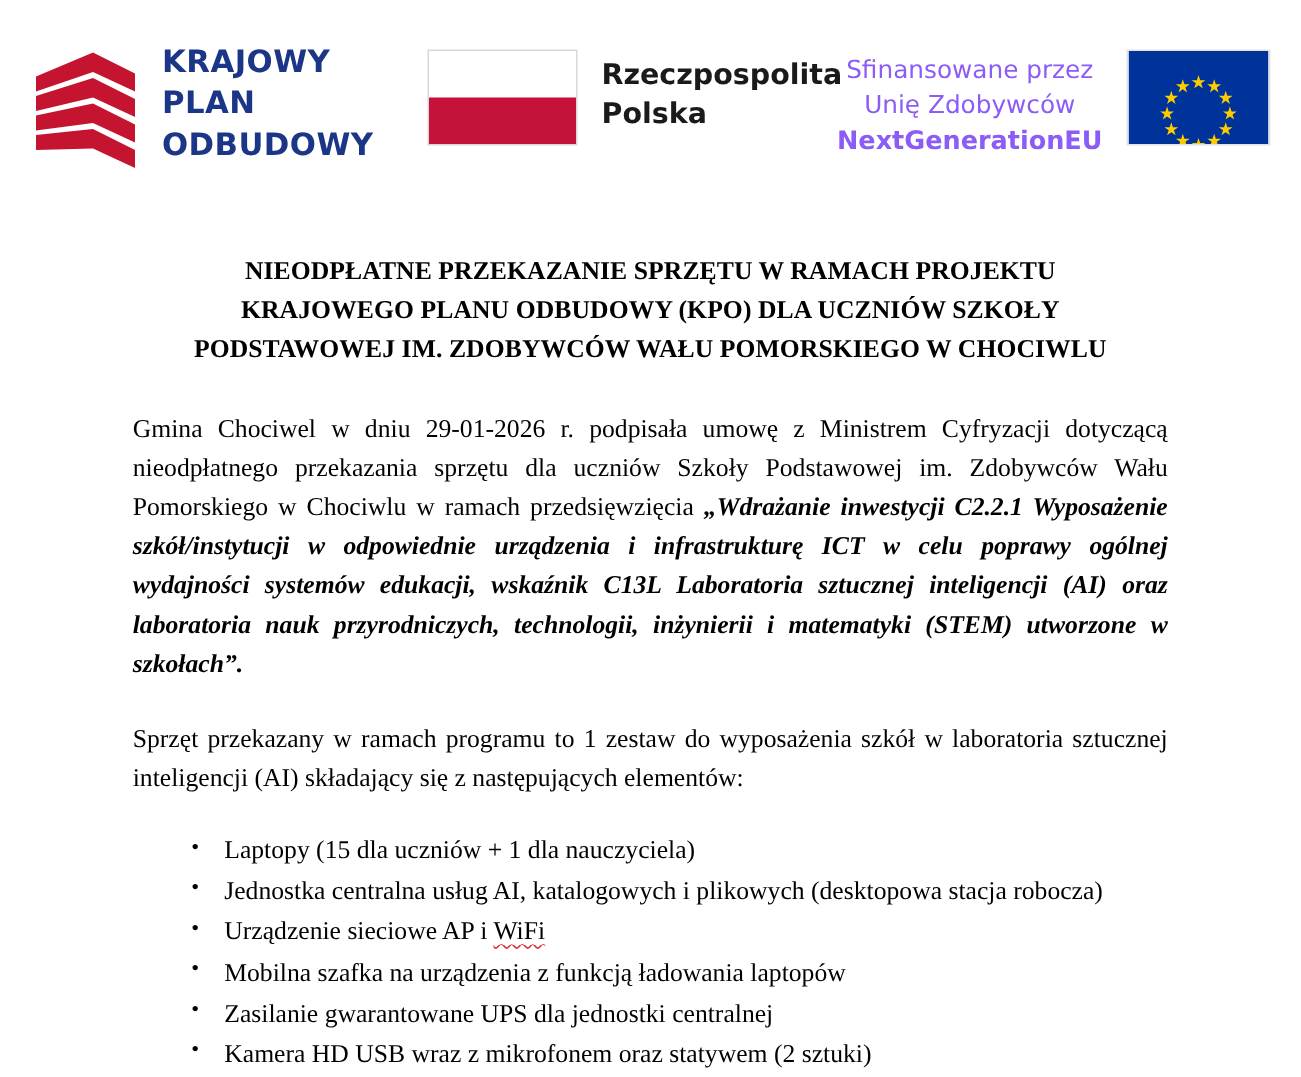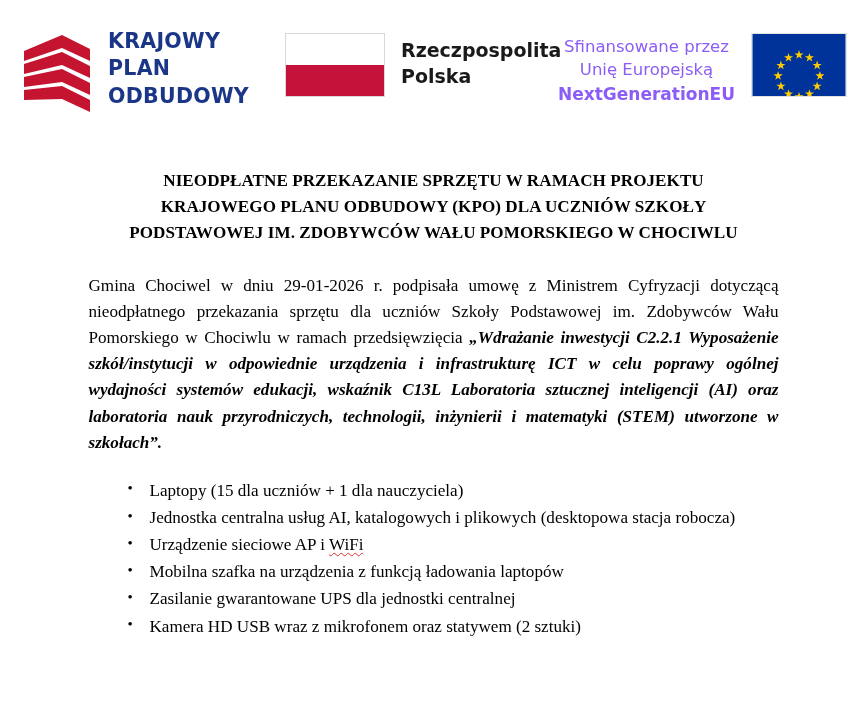--- a/index.html
+++ b/index.html
@@ -196,21 +196,21 @@
     </div>
     <div class="rp-words">
       <div>Rzeczpospolita</div>
       <div>Polska</div>
     </div>
   </div>
 
   <div class="eu-block">
     <div class="eu-words">
       <div>Sfinansowane przez</div>
-      <div>Unię Europejską</div>
+      <div>Unię Zdobywców</div>
       <div class="eu-strong">NextGenerationEU</div>
     </div>
     <svg class="eu-flag" viewBox="0 0 96 64" aria-hidden="true">
       <rect x="0" y="0" width="96" height="64" fill="#003399"></rect>
       <g fill="#ffcc00">
         <polygon points="48,16.6 49.12,20.05 52.74,20.05 49.81,22.18 50.93,25.62 48,23.49 45.07,25.62 46.19,22.18 43.26,20.05 46.88,20.05"></polygon>
         <polygon points="58.8,19.49 59.92,22.94 63.54,22.94 60.61,25.07 61.73,28.51 58.8,26.38 55.87,28.51 56.99,25.07 54.06,22.94 57.68,22.94"></polygon>
         <polygon points="66.71,27.4 67.83,30.85 71.45,30.85 68.52,32.98 69.64,36.42 66.71,34.29 63.78,36.42 64.9,32.98 61.97,30.85 65.59,30.85"></polygon>
         <polygon points="69.6,38.2 70.72,41.65 74.34,41.65 71.41,43.78 72.53,47.22 69.6,45.09 66.67,47.22 67.79,43.78 64.86,41.65 68.48,41.65"></polygon>
         <polygon points="66.71,49 67.83,52.45 71.45,52.45 68.52,54.58 69.64,58.02 66.71,55.89 63.78,58.02 64.9,54.58 61.97,52.45 65.59,52.45"></polygon>
@@ -229,20 +229,21 @@
 <div class="doc">
 
   <div class="doc-title">
     <div>NIEODPŁATNE PRZEKAZANIE SPRZĘTU W RAMACH PROJEKTU</div>
     <div>KRAJOWEGO PLANU ODBUDOWY (KPO) DLA UCZNIÓW SZKOŁY</div>
     <div>PODSTAWOWEJ IM. ZDOBYWCÓW WAŁU POMORSKIEGO W CHOCIWLU</div>
   </div>
 
   <p class="para first"><span>Gmina Chociwel w dniu 29-01-2026 r. podpisała umowę z Ministrem Cyfryzacji dotyczącą nieodpłatnego przekazania sprzętu dla uczniów Szkoły Podstawowej im. Zdobywców Wału Pomorskiego w Chociwlu w ramach przedsięwzięcia </span><span class="emph">„Wdrażanie inwestycji C2.2.1 Wyposażenie szkół/instytucji w odpowiednie urządzenia i infrastrukturę ICT w celu poprawy ogólnej wydajności systemów edukacji, wskaźnik C13L Laboratoria sztucznej inteligencji (AI) oraz laboratoria nauk przyrodniczych, technologii, inżynierii i matematyki (STEM) utworzone w szkołach”.</span></p>
 
+  <p class="para second">Sprzęt przekazany w ramach programu to 1 zestaw do wyposażenia szkół w laboratoria sztucznej inteligencji (AI) składający się z następujących elementów:</p>
 
   <ul class="kit-list">
       <li><span>Laptopy (15 dla uczniów + 1 dla nauczyciela)</span></li>
       <li><span>Jednostka centralna usług AI, katalogowych i plikowych (desktopowa stacja robocza)</span></li>
       <li><span>Urządzenie sieciowe AP i </span><span class="misspelled">WiFi</span></li>
       <li><span>Mobilna szafka na urządzenia z funkcją ładowania laptopów</span></li>
       <li><span>Zasilanie gwarantowane UPS dla jednostki centralnej</span></li>
       <li><span>Kamera HD USB wraz z mikrofonem oraz statywem (2 sztuki)</span></li>
     </ul>
 

